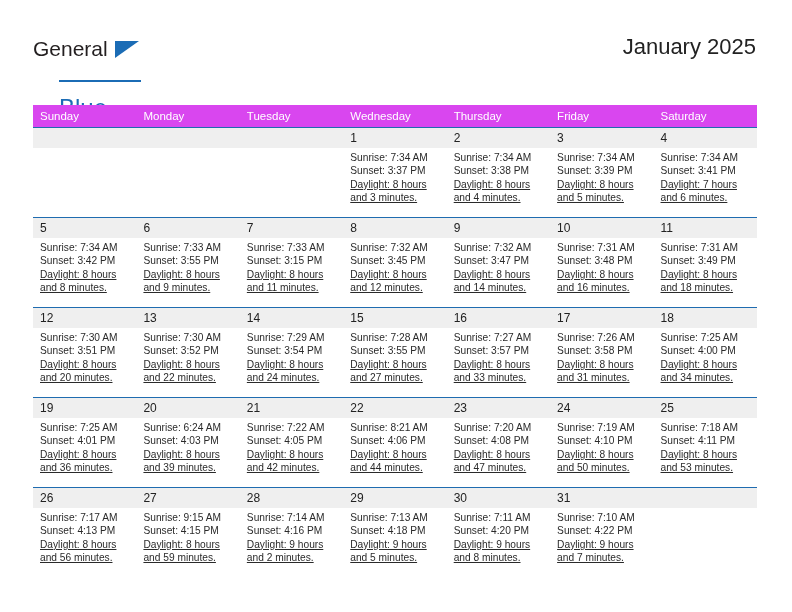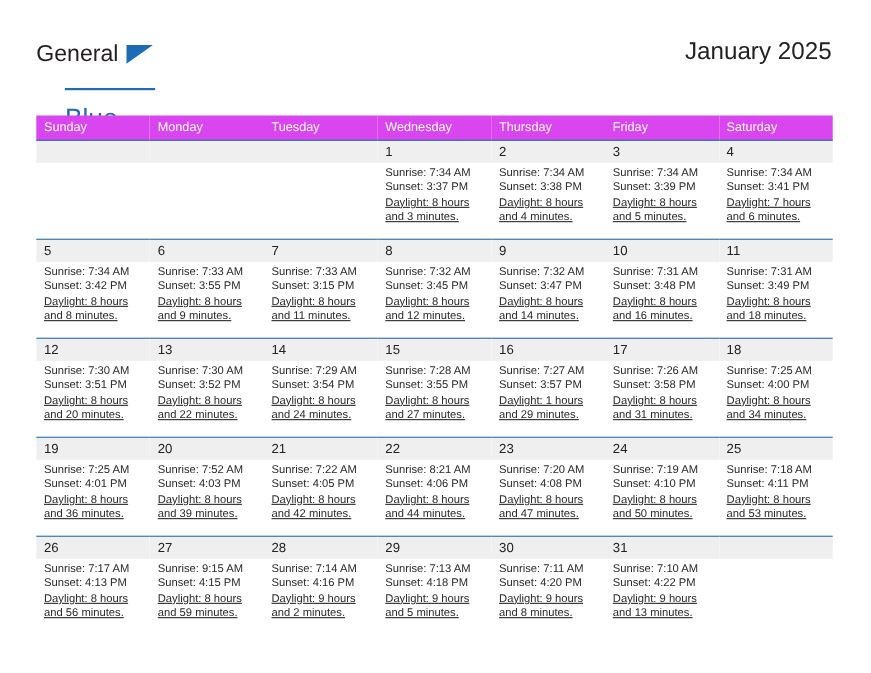--- a/index.html
+++ b/index.html
@@ -290,21 +290,21 @@
                 <div>Sunrise: 7:28 AM</div>
                 <div>Sunset: 3:55 PM</div>
                 <div class="wrap">Daylight: 8 hours and 27 minutes.</div>
               </div>
             </td>
             <td class="day-cell">
               <span class="daynum">16</span>
               <div class="details">
                 <div>Sunrise: 7:27 AM</div>
                 <div>Sunset: 3:57 PM</div>
-                <div class="wrap">Daylight: 1 hours and 29 minutes.</div>
+                <div class="wrap">Daylight: 8 hours and 33 minutes.</div>
               </div>
             </td>
             <td class="day-cell">
               <span class="daynum">17</span>
               <div class="details">
                 <div>Sunrise: 7:26 AM</div>
                 <div>Sunset: 3:58 PM</div>
                 <div class="wrap">Daylight: 8 hours and 31 minutes.</div>
               </div>
             </td>
@@ -322,21 +322,21 @@
               <span class="daynum">19</span>
               <div class="details">
                 <div>Sunrise: 7:25 AM</div>
                 <div>Sunset: 4:01 PM</div>
                 <div class="wrap">Daylight: 8 hours and 36 minutes.</div>
               </div>
             </td>
             <td class="day-cell">
               <span class="daynum">20</span>
               <div class="details">
-                <div>Sunrise: 7:52 AM</div>
+                <div>Sunrise: 6:24 AM</div>
                 <div>Sunset: 4:03 PM</div>
                 <div class="wrap">Daylight: 8 hours and 39 minutes.</div>
               </div>
             </td>
             <td class="day-cell">
               <span class="daynum">21</span>
               <div class="details">
                 <div>Sunrise: 7:22 AM</div>
                 <div>Sunset: 4:05 PM</div>
                 <div class="wrap">Daylight: 8 hours and 42 minutes.</div>
@@ -414,21 +414,21 @@
                 <div>Sunrise: 7:11 AM</div>
                 <div>Sunset: 4:20 PM</div>
                 <div class="wrap">Daylight: 9 hours and 8 minutes.</div>
               </div>
             </td>
             <td class="day-cell">
               <span class="daynum">31</span>
               <div class="details">
                 <div>Sunrise: 7:10 AM</div>
                 <div>Sunset: 4:22 PM</div>
-                <div class="wrap">Daylight: 9 hours and 13 minutes.</div>
+                <div class="wrap">Daylight: 9 hours and 7 minutes.</div>
               </div>
             </td>
             <td class="day-cell empty-cell">
               <span class="daynum"></span>
             </td>
           </tr>
         </tbody>
     </table>
   </div>
 

